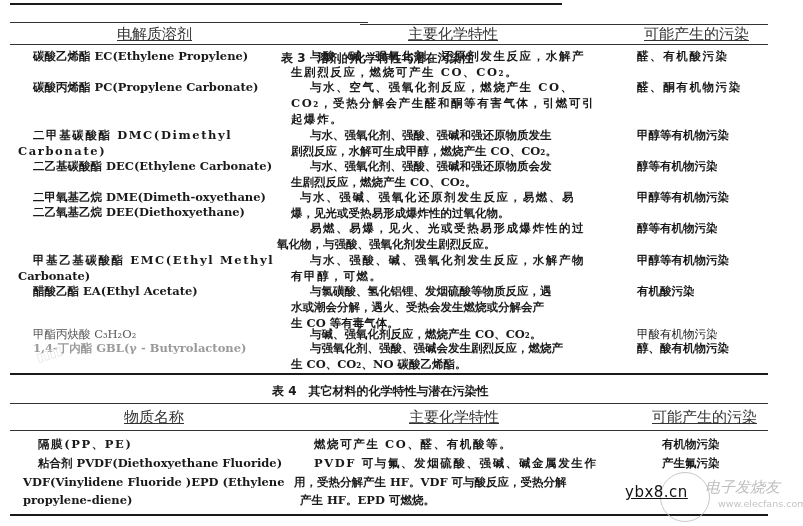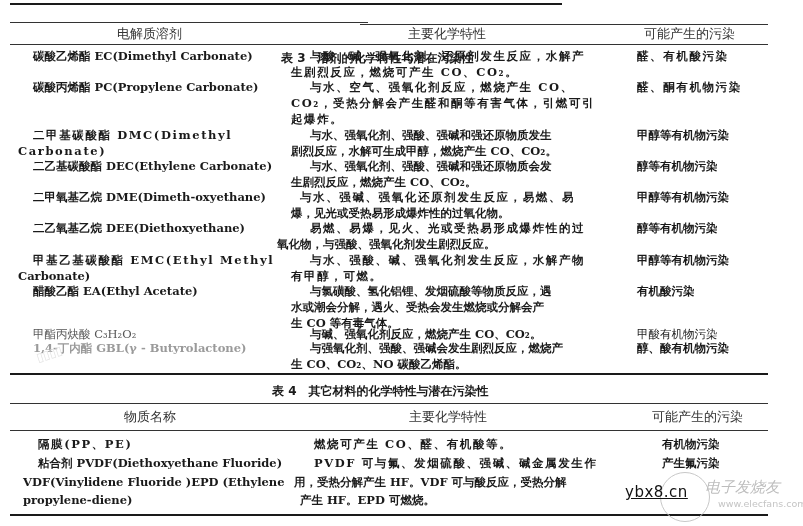--- a/index.html
+++ b/index.html
@@ -6,21 +6,21 @@
   body {
     width: 803px; height: 526px; position: relative; overflow: hidden;
     font-family: "DejaVu Serif", "Liberation Serif", serif;
     color: #1a1a1a; font-size: 11.5px;
   }
   .rule { position: absolute; background: #1a1a1a; }
   .thick { height: 2px; }
   .thin { height: 1px; background: #333; }
   .t { position: absolute; white-space: nowrap; line-height: 16px; }
   .title { font-weight: bold; font-family: "DejaVu Sans", "Liberation Sans", sans-serif; font-size: 12px; }
-  .hdr { color: #333; font-size: 13px; }
+  .hdr { color: #333; font-size: 15px; text-decoration: underline; }
   .bold { font-weight: bold; }
   .prop { letter-spacing: 1.6px; }
   .faded { color: #9a9a9a; }
   .wm1 { position: absolute; left: 682px; top: 482px; font-family: "DejaVu Sans", "Liberation Sans", sans-serif; font-size: 15px; color: #111; letter-spacing: 0.5px; text-decoration: underline; }
   .wm2 { position: absolute; left: 705px; top: 478px; font-family: "DejaVu Serif", serif; font-size: 15px; color: #bdbdbd; font-style: italic; }
   .wm3 { position: absolute; left: 718px; top: 498px; font-family: "DejaVu Sans", "Liberation Sans", sans-serif; font-size: 9.5px; color: #c4c4c4; }
   .wm-circle { position: absolute; left: 660px; top: 472px; width: 48px; height: 48px; border: 1px solid #c8c8c8; border-radius: 50%; }
   .wm-faint { position: absolute; left: 36px; top: 347px; font-size: 12px; color: #e3e3e3; transform: rotate(-18deg); }
 </style>
 </head>
@@ -32,21 +32,21 @@
   <div class="t title" style="left:281px; top:2px;margin-top:48px;">表 3　溶剂的化学特性与潜在污染性</div>
   <div class="rule thin" style="left:10px; top:22px; width:358px;"></div>
   <div class="rule thin" style="left:360px; top:24px; width:408px;"></div>
 
   <div class="t hdr" style="left:117px; top:26px;">电解质溶剂</div>
   <div class="t hdr" style="left:408px; top:26px;">主要化学特性</div>
   <div class="t hdr" style="left:644px; top:26px;">可能产生的污染</div>
   <div class="rule thin" style="left:10px; top:44px; width:758px;"></div>
 
   <div>
-    <div class="t bold" style="left:33px; top:48px;">碳酸乙烯酯 EC(Dimethyl Carbonate)</div>
+    <div class="t bold" style="left:33px; top:48px;">碳酸乙烯酯 EC(Ethylene Propylene)</div>
     <div class="t bold prop" style="left:310px; top:48px;">与酸、碱、强氧化剂、还原剂发生反应，水解产</div>
     <div class="t bold prop" style="left:291px; top:64px;">生剧烈反应，燃烧可产生 CO、CO₂。</div>
     <div class="t bold prop" style="left:637px; top:48px;">醛、有机酸污染</div>
   </div>
 
   <div>
     <div class="t bold" style="left:33px; top:79px;">碳酸丙烯酯 PC(Propylene Carbonate)</div>
     <div class="t bold prop" style="left:310px; top:79px;">与水、空气、强氧化剂反应，燃烧产生 CO、</div>
     <div class="t bold prop" style="left:291px; top:95px;">CO₂，受热分解会产生醛和酮等有害气体，引燃可引</div>
     <div class="t bold prop" style="left:291px; top:111px;">起爆炸。</div>
@@ -69,21 +69,21 @@
   </div>
 
   <div>
     <div class="t bold" style="left:33px; top:189px;">二甲氧基乙烷 DME(Dimeth-oxyethane)</div>
     <div class="t bold prop" style="left:300px; top:189px;text-align:center;">与水、强碱、强氧化还原剂发生反应，易燃、易</div>
     <div class="t bold" style="left:291px; top:205px;">爆，见光或受热易形成爆炸性的过氧化物。</div>
     <div class="t bold" style="left:637px; top:189px;">甲醇等有机物污染</div>
   </div>
 
   <div>
-    <div class="t bold" style="left:33px; top:220px;">二乙氧基乙烷 DEE(Diethoxyethane)</div>
+    <div class="t bold" style="left:33px; top:204px;">二乙氧基乙烷 DEE(Diethoxyethane)</div>
     <div class="t bold prop" style="left:310px; top:220px;">易燃、易爆，见火、光或受热易形成爆炸性的过</div>
     <div class="t bold" style="left:277px; top:236px;">氧化物，与强酸、强氧化剂发生剧烈反应。</div>
     <div class="t bold" style="left:637px; top:220px;">醇等有机物污染</div>
   </div>
 
   <div>
     <div class="t bold prop" style="left:33px; top:252px;">甲基乙基碳酸酯 EMC(Ethyl Methyl</div>
     <div class="t bold" style="left:18px; top:268px;">Carbonate)</div>
     <div class="t bold prop" style="left:310px; top:252px;">与水、强酸、碱、强氧化剂发生反应，水解产物</div>
     <div class="t bold prop" style="left:291px; top:268px;">有甲醇，可燃。</div>

